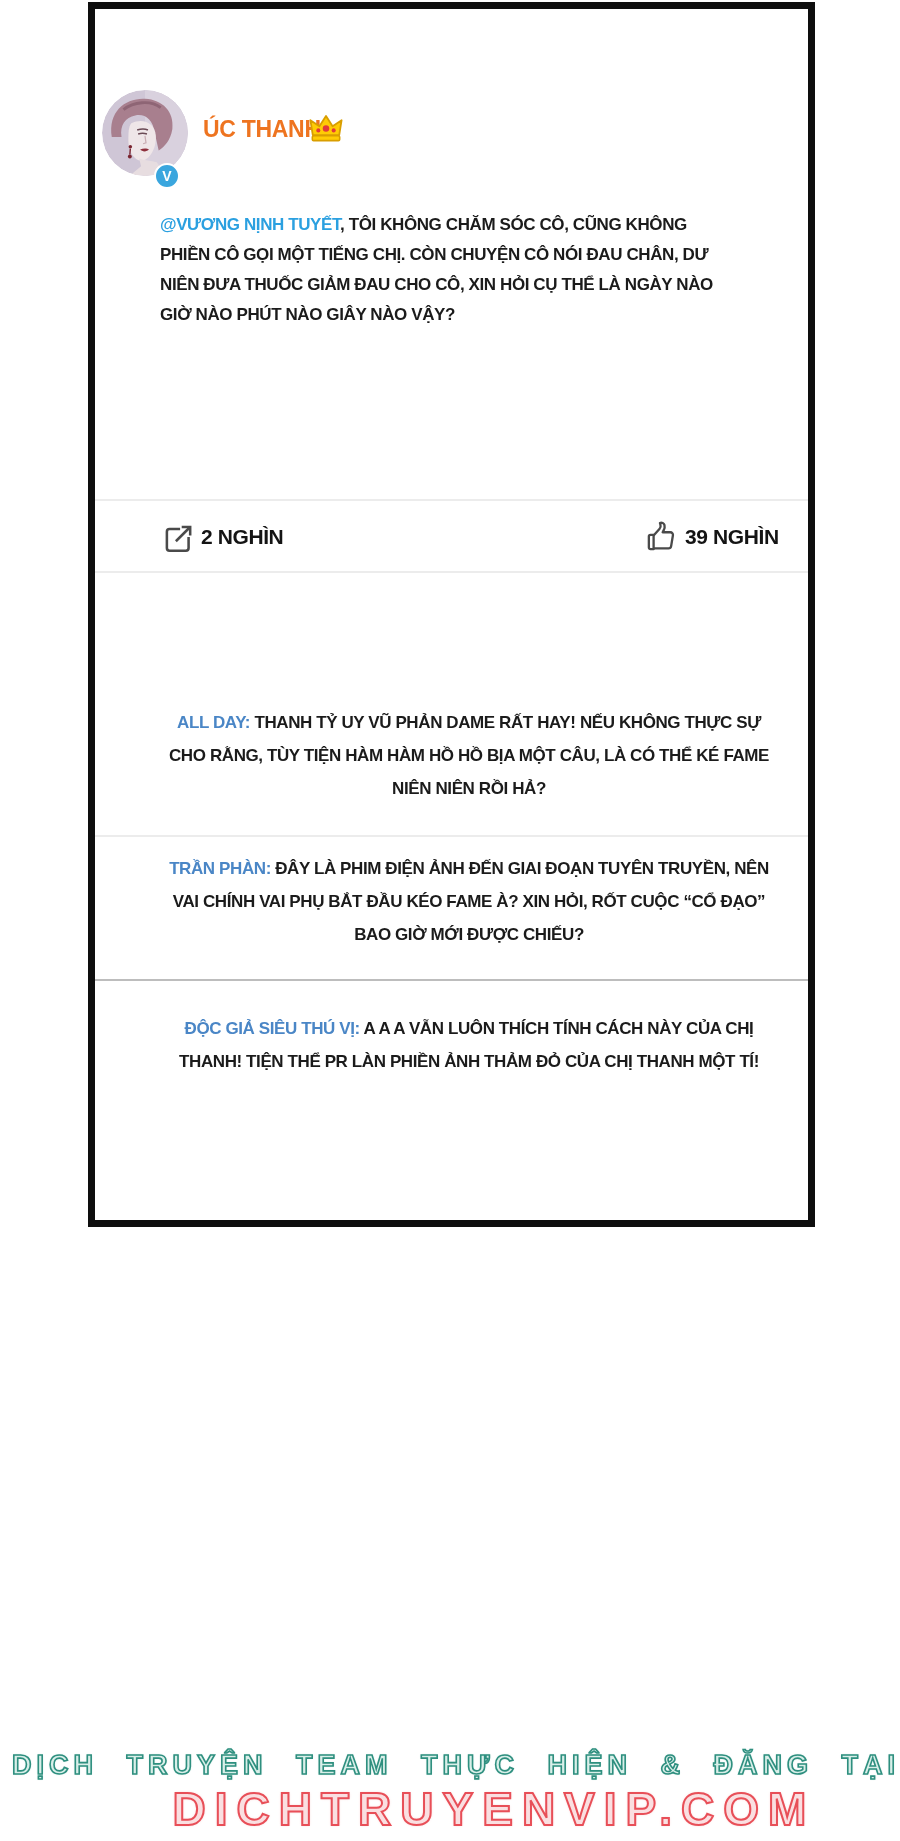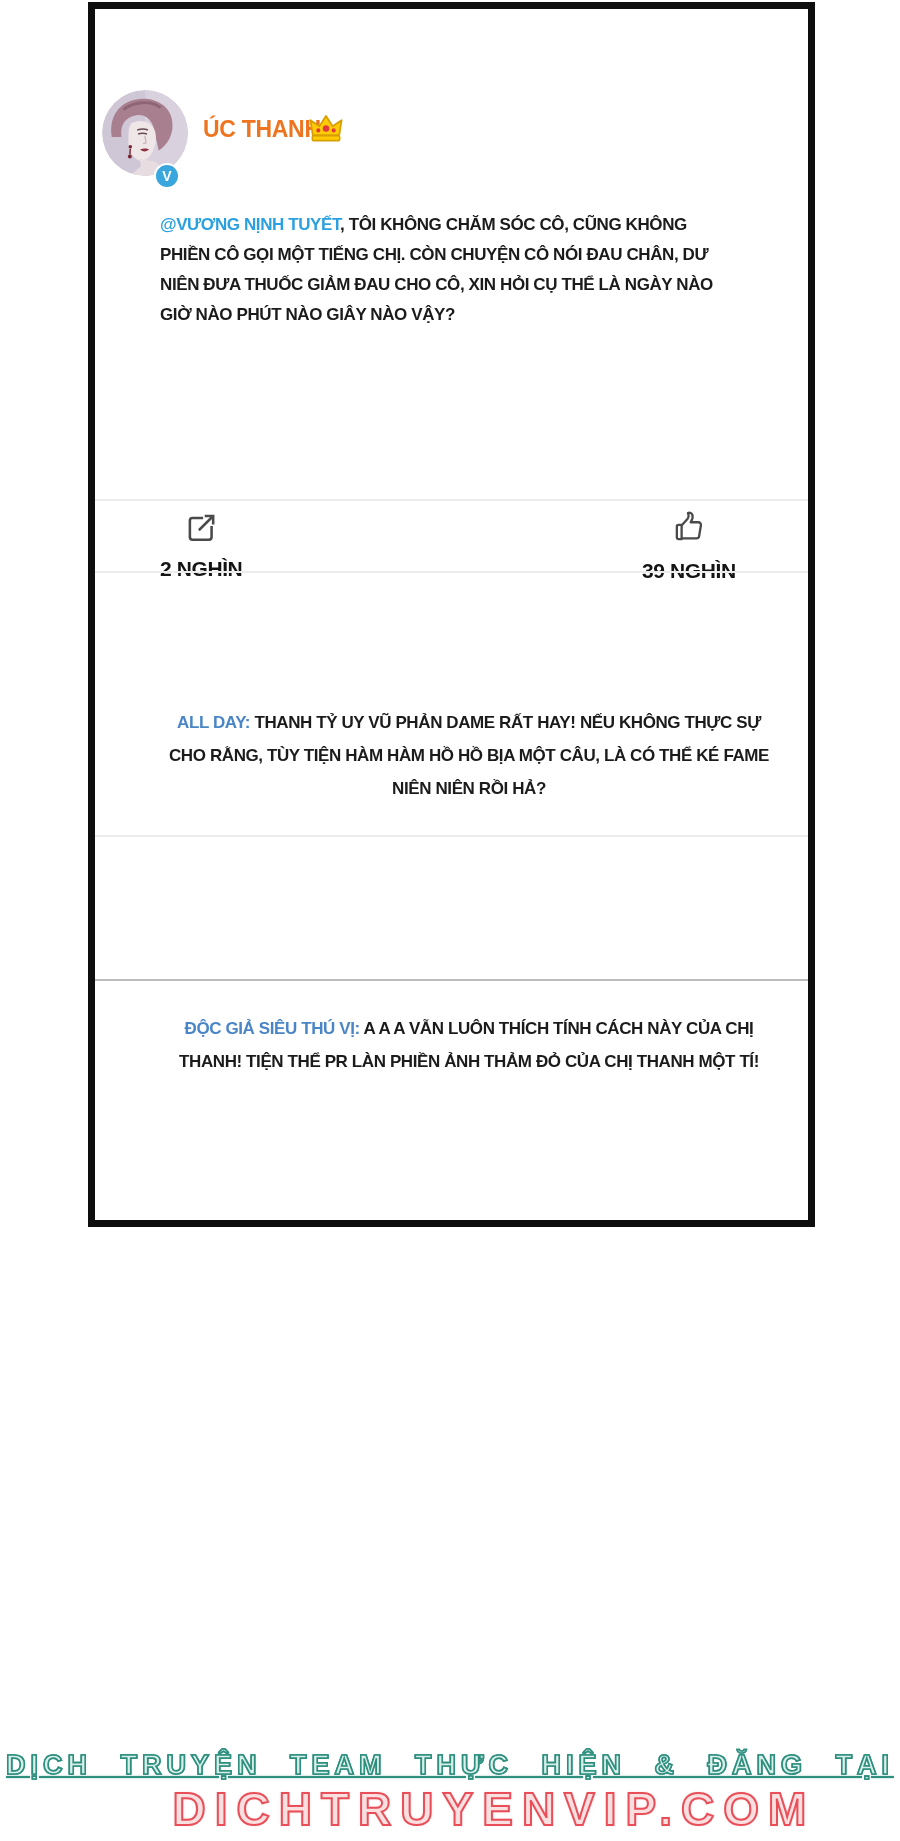--- a/index.html
+++ b/index.html
@@ -27,36 +27,34 @@
   .crown{position:absolute;left:308px;top:112px;width:36px;height:32px;}
   .post-text{
     position:absolute;left:133px;top:210px;width:640px;
     font-size:17px;font-weight:bold;color:#1b1b1b;line-height:30px;letter-spacing:-0.4px;margin-left:27px;
   }
   .post-text .mention{color:#2ba0e0;}
   .pre{white-space:pre-line;}
   .divider{position:absolute;left:95px;width:713px;height:2px;background:#ececec;}
   .divider.dark{background:#bdbdbd;}
   .stat{
-    position:absolute;top:508px;height:58px;display:flex;align-items:center;gap:13px;
+    position:absolute;top:508px;height:58px;display:flex;align-items:center;gap:5px;
     cursor:pointer;
-    flex-direction:column;
   }
   .stat .lbl{font-size:21px;font-weight:bold;color:#141414;letter-spacing:-0.4px;white-space:nowrap;}
   .comment{
     position:absolute;left:133px;width:672px;
     font-size:17px;font-weight:bold;line-height:33px;letter-spacing:-0.4px;color:#1b1b1b;text-align:center;
   }
   .comment .author{color:#4a86c6;}
   .wm1{
-    position:absolute;left:0;top:1750px;width:900px;text-align:center;
+    position:absolute;left:0;top:1750px;width:900px;text-align:right;
     font-size:27px;font-weight:bold;letter-spacing:5px;word-spacing:16px;
     color:#d9efe9;-webkit-text-stroke:1.6px #2e8f7f;text-shadow:0 0 2px rgba(46,143,127,0.45);
     white-space:nowrap;
-    text-decoration:underline;
   }
   .wm2{
     position:absolute;left:0;top:1782px;width:900px;text-align:center;
     font-size:46px;font-weight:bold;letter-spacing:9px;
     color:#fadfe1;-webkit-text-stroke:2px #e84f58;text-shadow:0 0 3px rgba(232,79,88,0.4);
     white-space:nowrap;
     padding-left:44px;
   }
   svg{display:block;}
 </style>
@@ -138,20 +136,25 @@
   <div class="divider" style="top:571px;"></div>
 
   <div class="comment" style="top:706px;">
     <span class="author">ALL DAY:</span><span class="pre"> THANH TỶ UY VŨ PHẢN DAME RẤT HAY! NẾU KHÔNG THỰC SỰ
 CHO RẰNG, TÙY TIỆN HÀM HÀM HỒ HỒ BỊA MỘT CÂU, LÀ CÓ THỂ KÉ FAME
 NIÊN NIÊN RỒI HẢ?</span>
   </div>
 
   <div class="divider" style="top:835px;"></div>
 
+  <div class="comment" style="top:852px;">
+    <span class="author">TRẦN PHÀN:</span><span class="pre"> ĐÂY LÀ PHIM ĐIỆN ẢNH ĐẾN GIAI ĐOẠN TUYÊN TRUYỀN, NÊN
+VAI CHÍNH VAI PHỤ BẮT ĐẦU KÉO FAME À? XIN HỎI, RỐT CUỘC “CỔ ĐẠO”
+BAO GIỜ MỚI ĐƯỢC CHIẾU?</span>
+  </div>
 
   <div class="divider dark" style="top:979px;"></div>
 
   <div class="comment" style="top:1012px;">
     <span class="author">ĐỘC GIẢ SIÊU THÚ VỊ:</span><span class="pre"> A A A VẪN LUÔN THÍCH TÍNH CÁCH NÀY CỦA CHỊ
 THANH! TIỆN THỂ PR LÀN PHIỀN ẢNH THẢM ĐỎ CỦA CHỊ THANH MỘT TÍ!</span>
   </div>
 
   <div class="wm1">DỊCH TRUYỆN TEAM THỰC HIỆN &amp; ĐĂNG TẠI</div>
   <div class="wm2">DICHTRUYENVIP.COM</div>

